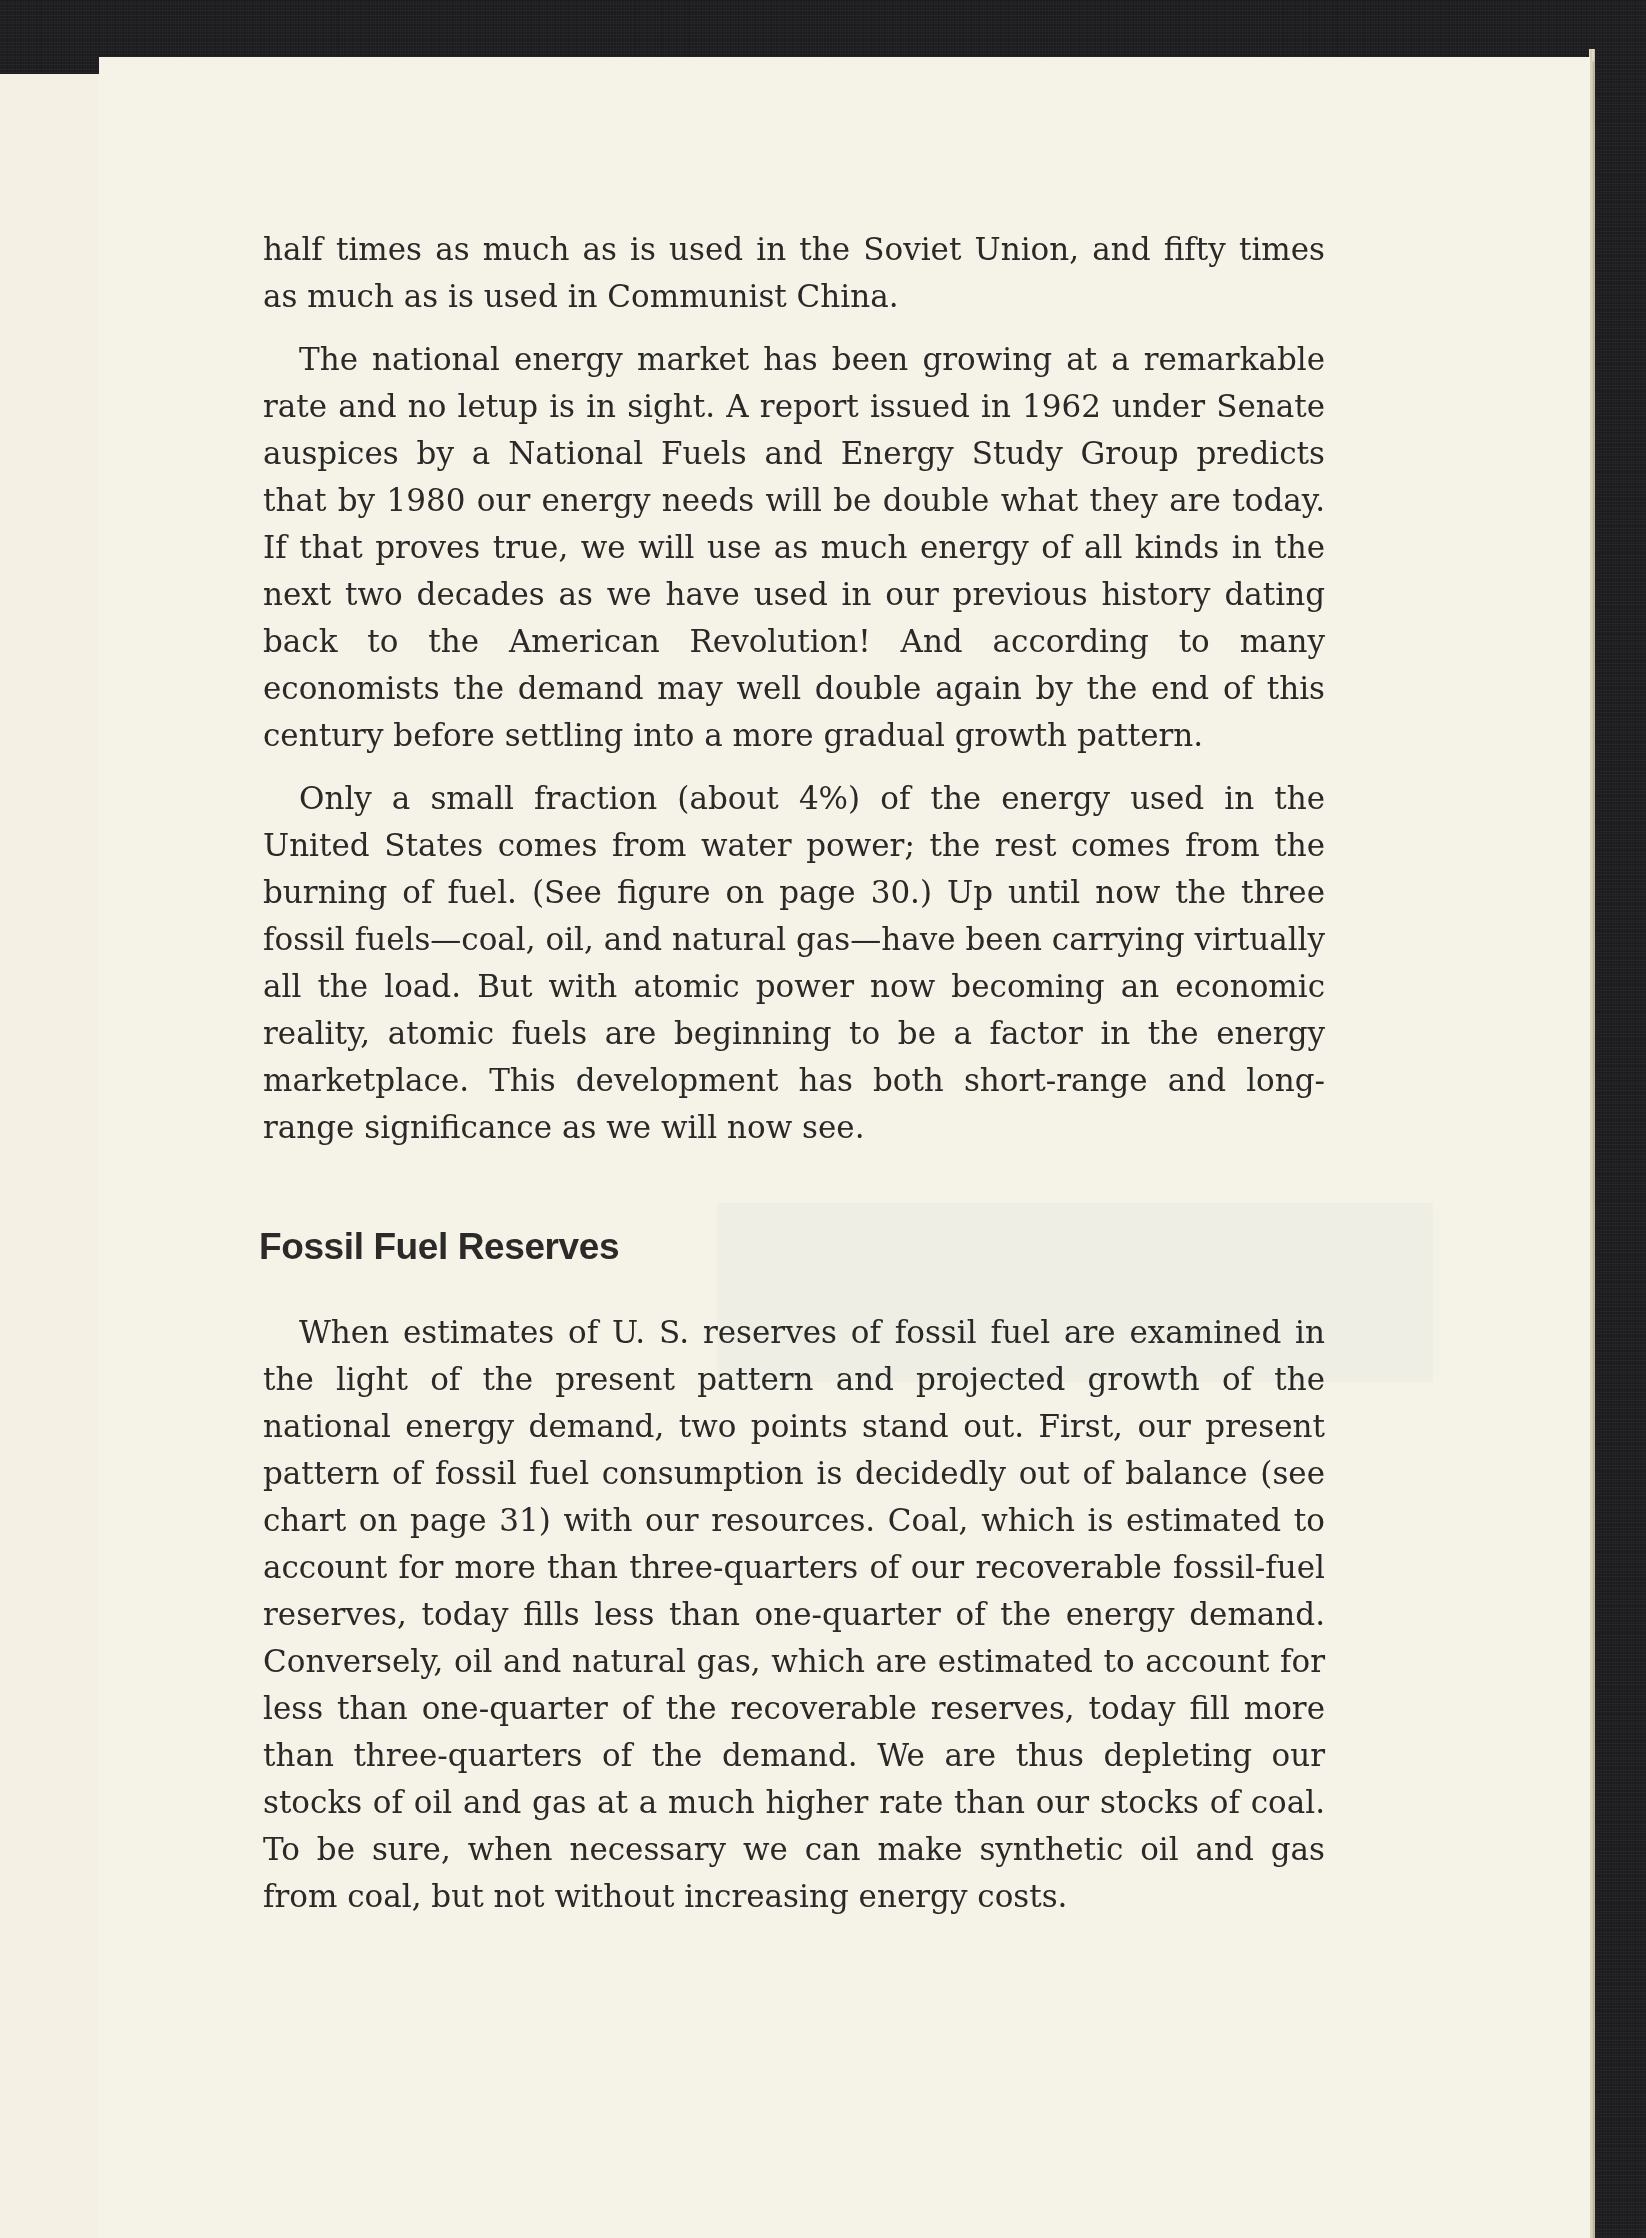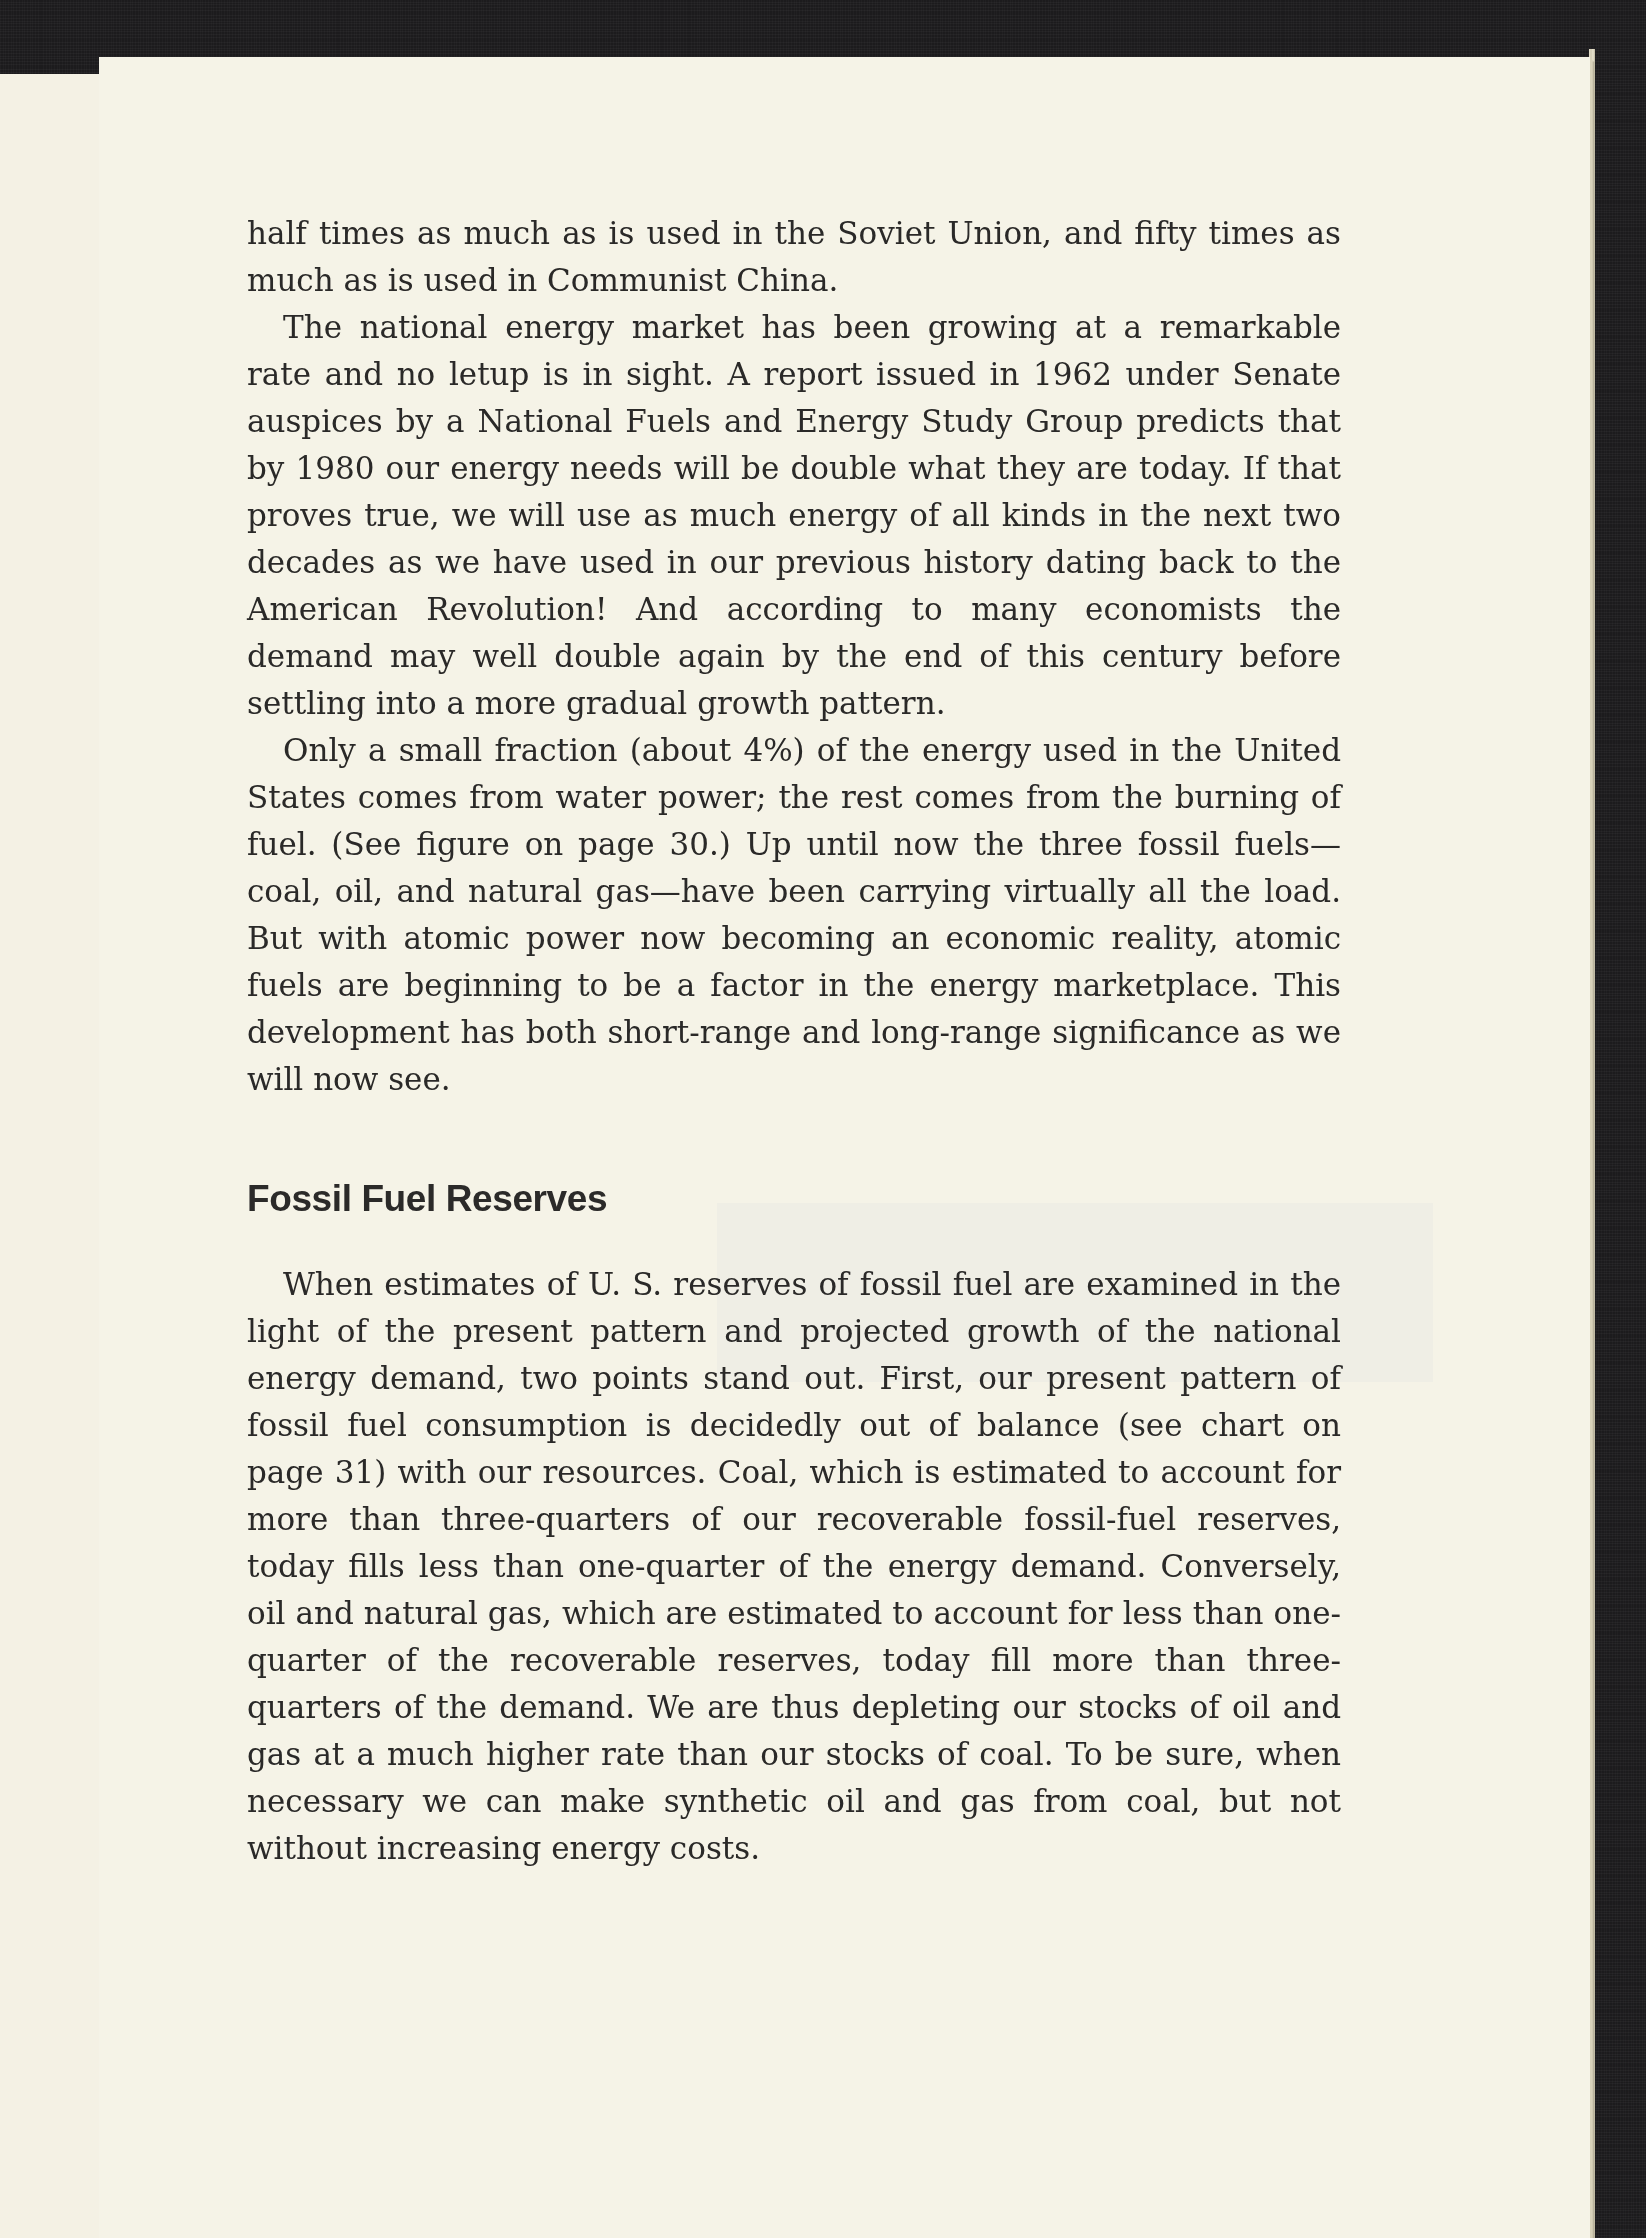--- a/index.html
+++ b/index.html
@@ -27,32 +27,32 @@
       border-bottom-right-radius: 13.4px;
     }
     .text-block {
       position: absolute; left: 247px; top: 210px; width: 1094px;
       font-family: "DejaVu Serif", serif;
       color: #2a2928;
       font-size: 31px;
       line-height: 47px;
     }
     .para {
-      margin: 0;
+      margin: 16px;
       text-align: justify;
       text-align-last: left;
     }
     .para.indent { text-indent: 36px; }
     .heading {
       font-family: "Liberation Sans", sans-serif;
       font-weight: bold;
       font-size: 37px;
       line-height: 45px;
       color: #2b2a29;
-      margin: 73px 0 40px 0;
+      margin: 73px 0 40px 12px;
       letter-spacing: -0.4px;
     }
     .show-through {
       position: absolute; left: 618px; top: 1146px; width: 716px; height: 179px;
       background: rgba(200,205,210,0.12);
     }
   </style>
 </head>
 <body>
 

